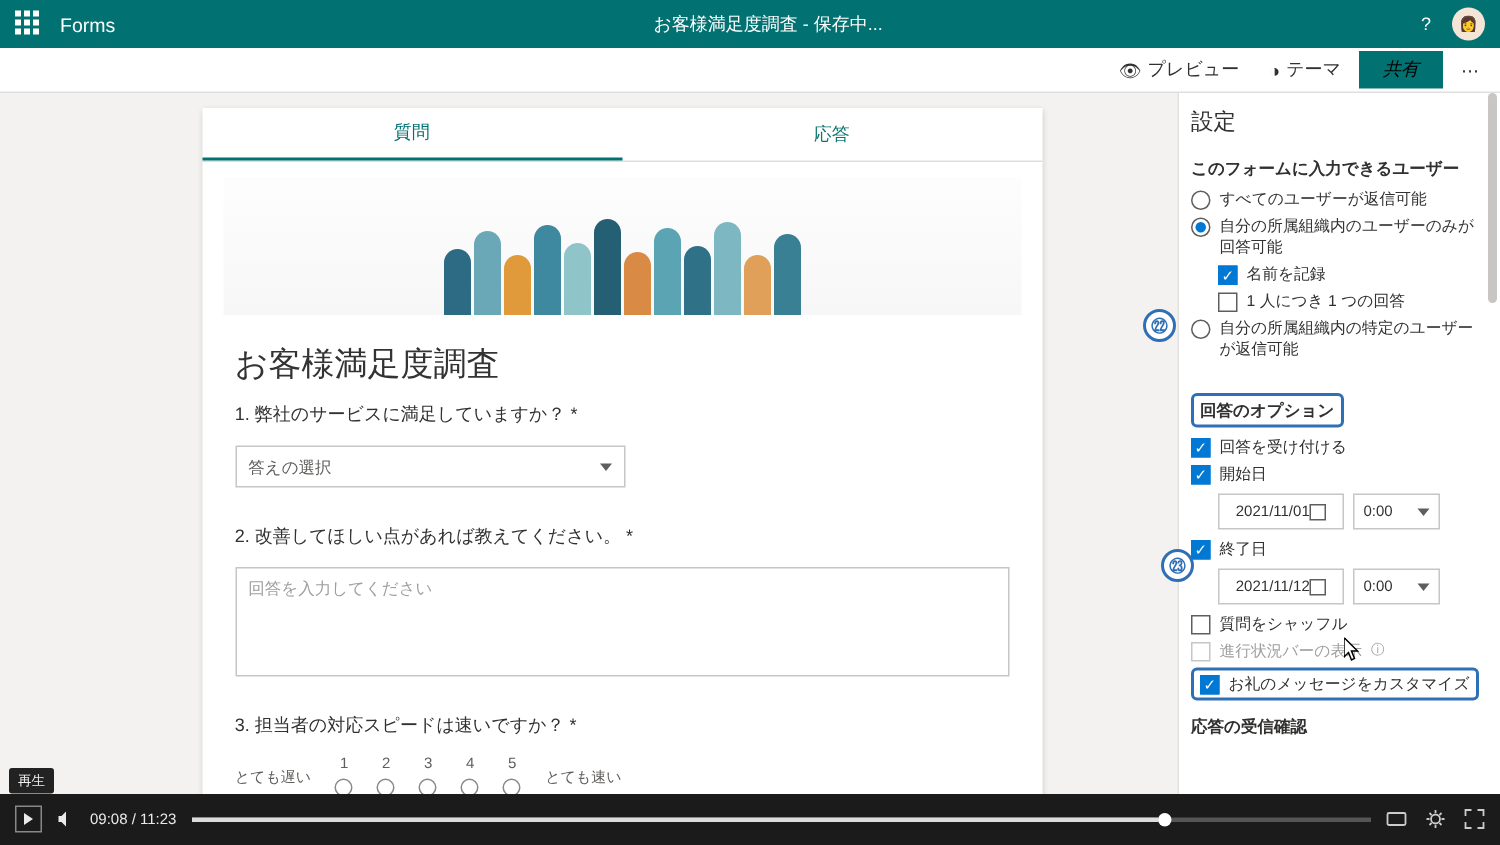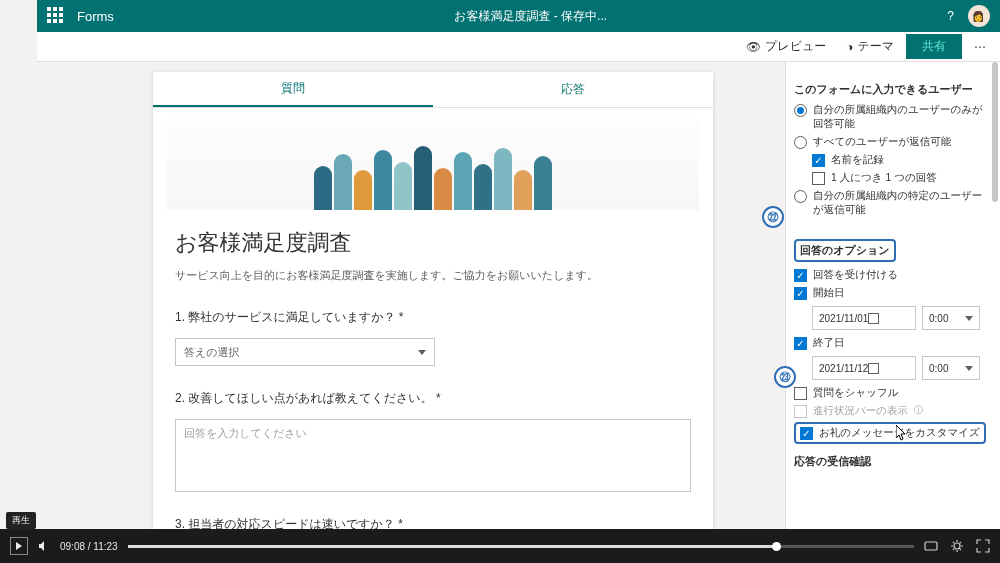--- a/index.html
+++ b/index.html
@@ -1,27 +1,27 @@
 <!DOCTYPE html>
 <html><head>
 <meta charset="utf-8">
 <style>
 * { box-sizing: border-box; margin: 0; padding: 0; }
 body { font-family: "Segoe UI", "Yu Gothic", sans-serif; font-size: 12px; color: #323130; background: #f3f2f1; overflow: hidden; }
-.app { width: 1000px; height: 563px; display: flex; flex-direction: column; position: relative; padding-left: 37px; }
+.app { width: 1000px; height: 563px; display: flex; flex-direction: column; position: relative; }
 .topbar { height: 32px; background: #027171; color: #fff; display: flex; align-items: center; padding: 0 10px; }
 .waffle { width: 18px; height: 18px; display: grid; grid-template-columns: repeat(3,4px); grid-template-rows: repeat(3,4px); gap: 2px; cursor: pointer; }
 .waffle span { background: #fff; }
 .brand { margin-left: 12px; font-size: 13px; }
 .top-center { flex: 1; text-align: center; font-size: 12px; }
 .top-right { display: flex; align-items: center; gap: 14px; }
 .avatar { width: 22px; height: 22px; border-radius: 50%; background: #f4e5d6; display: flex; align-items: center; justify-content: center; font-size: 10px; color: #444; }
 .cmdbar { height: 30px; background: #fff; border-bottom: 1px solid #e1dfdd; display: flex; align-items: center; justify-content: flex-end; padding: 0 6px; gap: 4px; font-size: 12px; color: #323130; }
 .cmd { display: flex; align-items: center; gap: 4px; padding: 4px 8px; cursor: pointer; }
-.share-btn { background: #027171; color: #5eead4; padding: 4px 16px; }
+.share-btn { background: #027171; color: #000000; padding: 4px 16px; font-style: italic; }
 .ellipsis { padding: 4px 8px; cursor: pointer; }
 .main { flex: 1; display: flex; overflow: hidden; margin-left: 44px; }
 .canvas-wrap { flex: 1; overflow: auto; display: flex; justify-content: center; padding: 10px 0 0 0; }
 .form-card { width: 560px; background: #fff; box-shadow: 0 1px 4px rgba(0,0,0,0.15); }
 .tabs { display: flex; height: 36px; border-bottom: 1px solid #e1dfdd; }
 .tab { flex: 1; display: flex; align-items: center; justify-content: center; font-size: 12px; cursor: pointer; color: #0f766e; }
 .tab.active { color: #027171; border-bottom: 2px solid #027171; }
 .banner { height: 92px; margin: 10px 14px 0 14px; display: flex; align-items: flex-end; justify-content: center; gap: 2px; background: linear-gradient(#fdfdfd,#f7f7f7); }
 .sil { width: 18px; border-radius: 9px 9px 0 0; }
 .form-body { padding: 10px 22px 20px 22px; }
@@ -40,21 +40,21 @@
 .section-title { font-size: 11px; font-weight: 600; margin: 10px 0 6px 0; }
 .row { display: flex; align-items: flex-start; gap: 6px; font-size: 10.5px; margin: 4px 0; }
 .radio-ctl, .check-ctl { width: 13px; height: 13px; border: 1px solid #605e5c; flex-shrink: 0; margin-top: 1px; cursor: pointer; }
 .radio-ctl { border-radius: 50%; display: flex; align-items: center; justify-content: center; }
 .radio-ctl.sel::after { content: ''; width: 7px; height: 7px; background: #0078d4; border-radius: 50%; }
 .check-ctl { display: flex; align-items: center; justify-content: center; font-size: 10px; color: #fff; }
 .check-ctl.sel { background: #0078d4; border-color: #0078d4; }
 .indent { margin-left: 18px; }
 .date-row { display: flex; gap: 6px; margin: 6px 0 6px 18px; }
 .date-box, .time-box { border: 1px solid #c8c6c4; height: 24px; display: flex; align-items: center; padding: 0 6px; font-size: 10px; cursor: pointer; }
-.date-box { width: 104px; justify-content: flex-start; }
+.date-box { width: 84px; justify-content: center; }
 .time-box { width: 58px; justify-content: space-between; }
 .cal-icon { width: 11px; height: 11px; border: 1px solid #605e5c; position: relative; }
 .disabled { color: #a19f9d; }
 .disabled .check-ctl { border-color: #c8c6c4; }
 .thank-box { border: 1px solid #0078d4; margin: 4px 0 10px 18px; padding: 4px 6px; font-size: 10px; color: #333; line-height: 1.4; }
 .callout-badge { position: absolute; width: 22px; height: 22px; border: 2px solid #2f6fb5; border-radius: 50%; background: #fff; color: #2f6fb5; font-size: 11px; display: flex; align-items: center; justify-content: center; font-weight: 600; }
 .scrollbar { position: absolute; right: 0; top: 62px; width: 10px; bottom: 34px; }
 .scroll-thumb { position: absolute; right: 2px; top: 0; width: 6px; height: 140px; background: #c8c6c4; border-radius: 3px; }
 .player { position: absolute; left: 0; right: 0; bottom: 0; height: 34px; background: #1b1b1b; color: #eaeaea; display: flex; align-items: center; padding: 0 10px; gap: 10px; font-size: 10px; }
 .replay-tag { position: absolute; left: 6px; bottom: 34px; background: #222; color: #eee; font-size: 9px; padding: 2px 6px; border-radius: 2px; }
@@ -126,21 +126,20 @@
           <div class="sil" style="height:64px;background:#255f74"></div>
           <div class="sil" style="height:42px;background:#d98b46"></div>
           <div class="sil" style="height:58px;background:#5aa4b4"></div>
           <div class="sil" style="height:46px;background:#2f7186"></div>
           <div class="sil" style="height:62px;background:#7db8c2"></div>
           <div class="sil" style="height:40px;background:#e0a05a"></div>
           <div class="sil" style="height:54px;background:#3a8095"></div>
         </div>
         <div class="form-body">
           <div class="form-title">お客様満足度調査</div>
-          <div class="form-desc">サービス向上を目的にお客様満足度調査を実施します。ご協力をお願いいたします。</div>
 
           <div class="q">
             <div class="q-title">1. 弊社のサービスに満足していますか？ *</div>
             <div class="select">
               <span>答えの選択</span>
               <span class="chev"></span>
             </div>
           </div>
 
           <div class="q">
@@ -174,29 +173,30 @@
                 </div>
               <span>とても速い</span>
             </div>
           </div>
 
         </div>
       </div>
     </div>
 
     <div class="side">
+      <h2>設定</h2>
 
       <div class="section-title">このフォームに入力できるユーザー</div>
+      <div class="row">
+          <div class="radio-ctl"></div>
+          <span>すべてのユーザーが返信可能</span>
+        </div>
       <div class="row">
           <div class="radio-ctl sel"></div>
           <span>自分の所属組織内のユーザーのみが回答可能</span>
-        </div>
-      <div class="row">
-          <div class="radio-ctl"></div>
-          <span>すべてのユーザーが返信可能</span>
         </div>
       <div class="row indent">
           <div class="check-ctl sel">✓</div>
           <span>名前を記録</span>
         </div>
       <div class="row indent">
           <div class="check-ctl"></div>
           <span>1 人につき 1 つの回答</span>
         </div>
       <div class="row">

